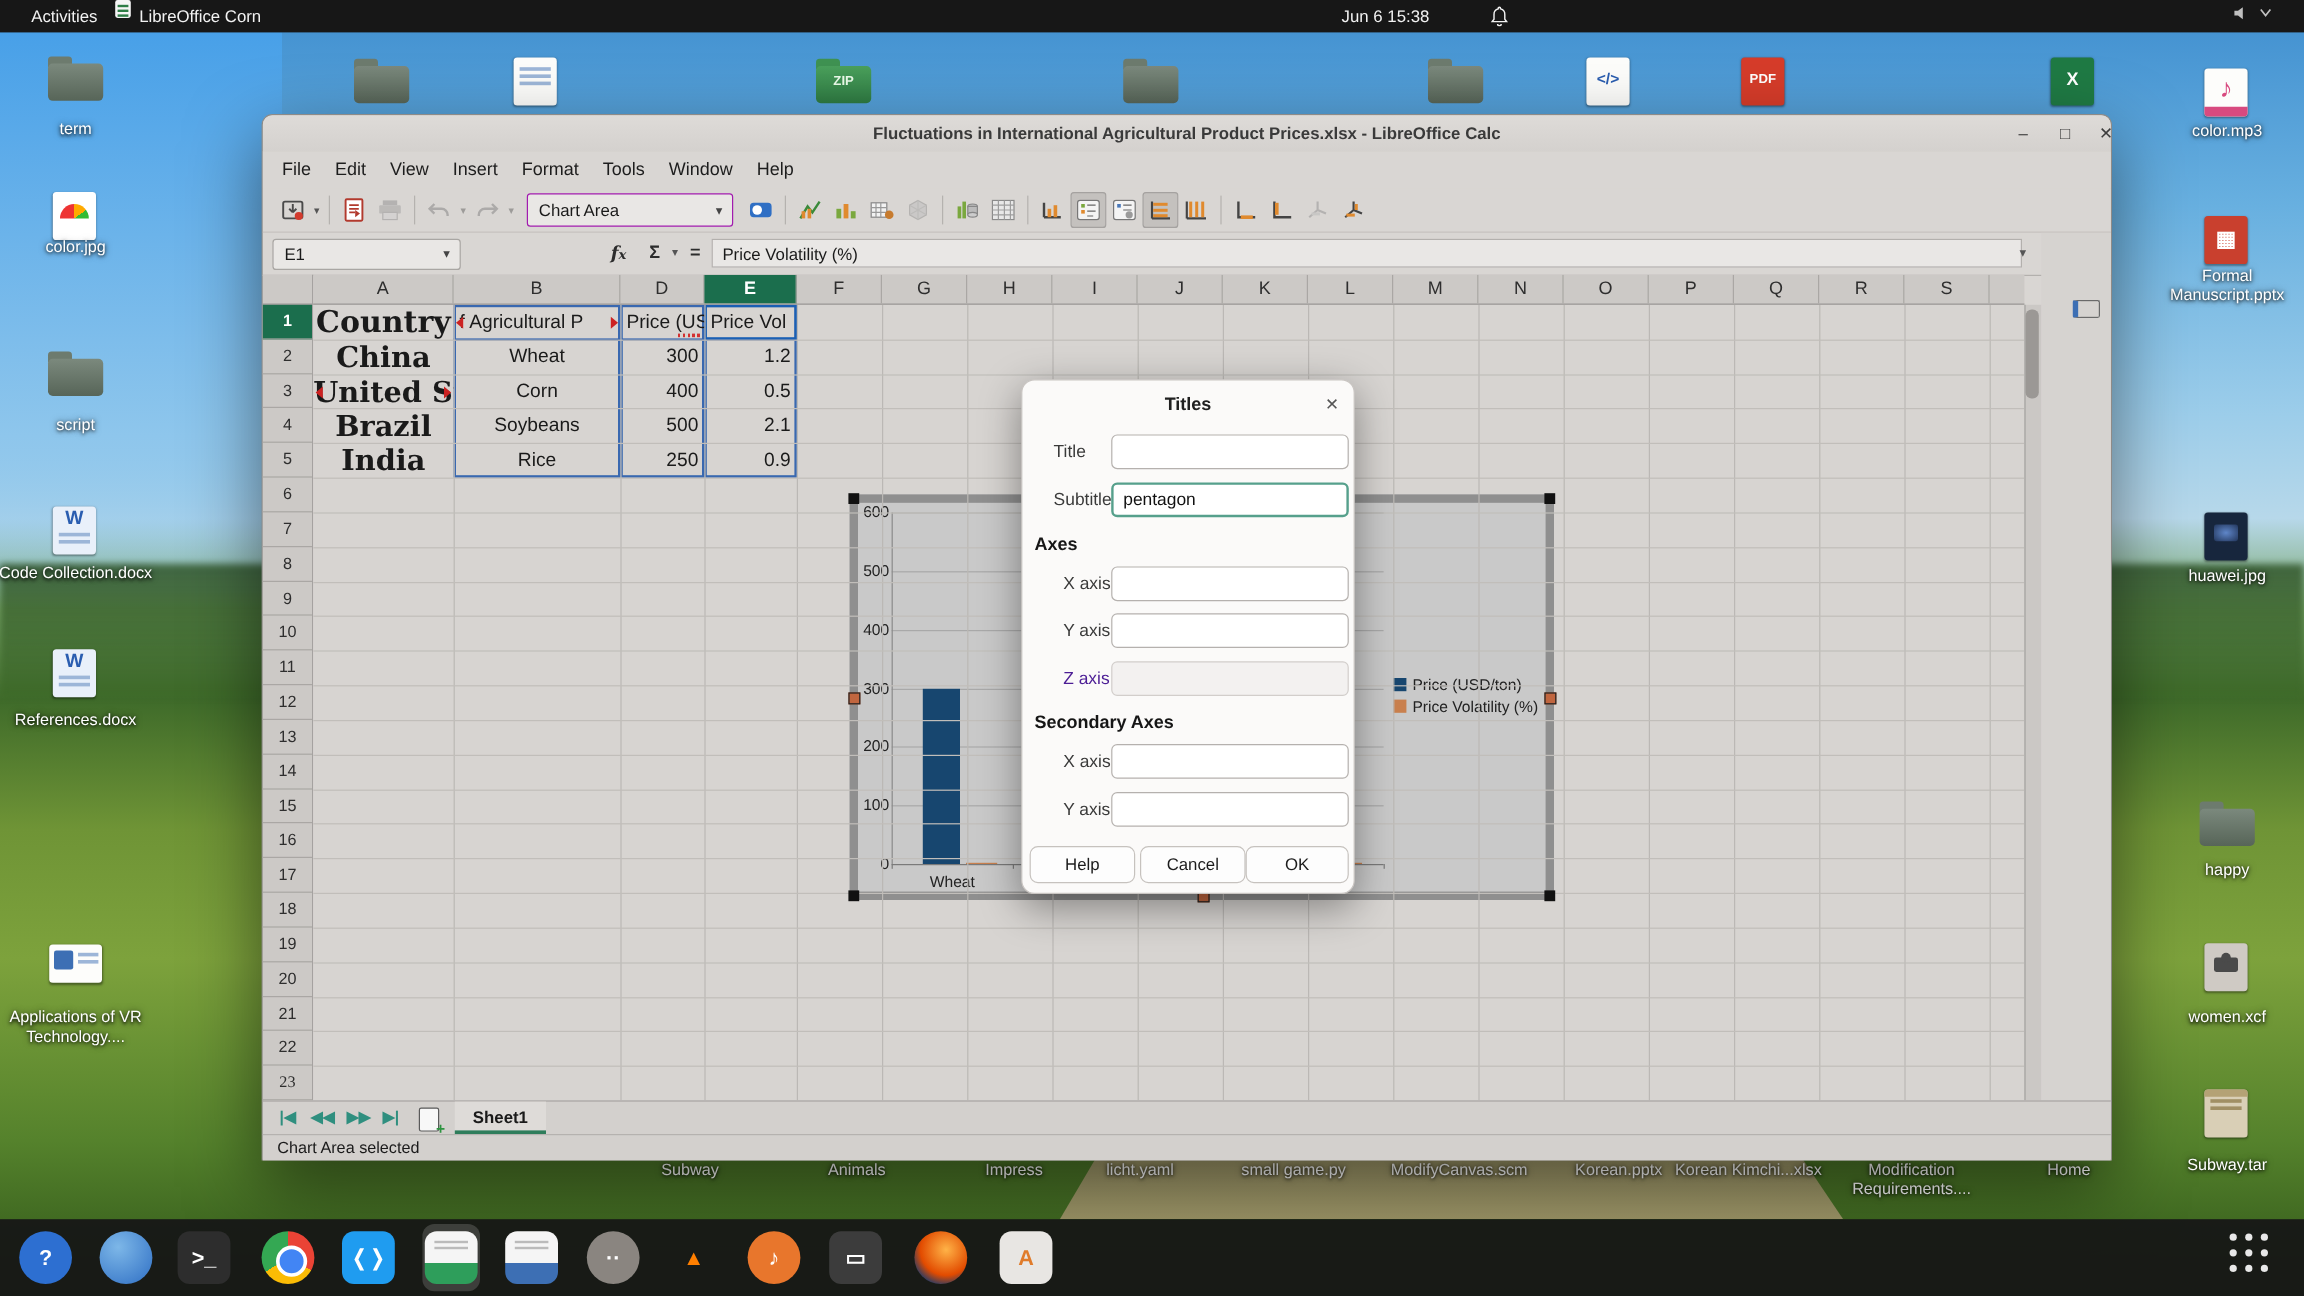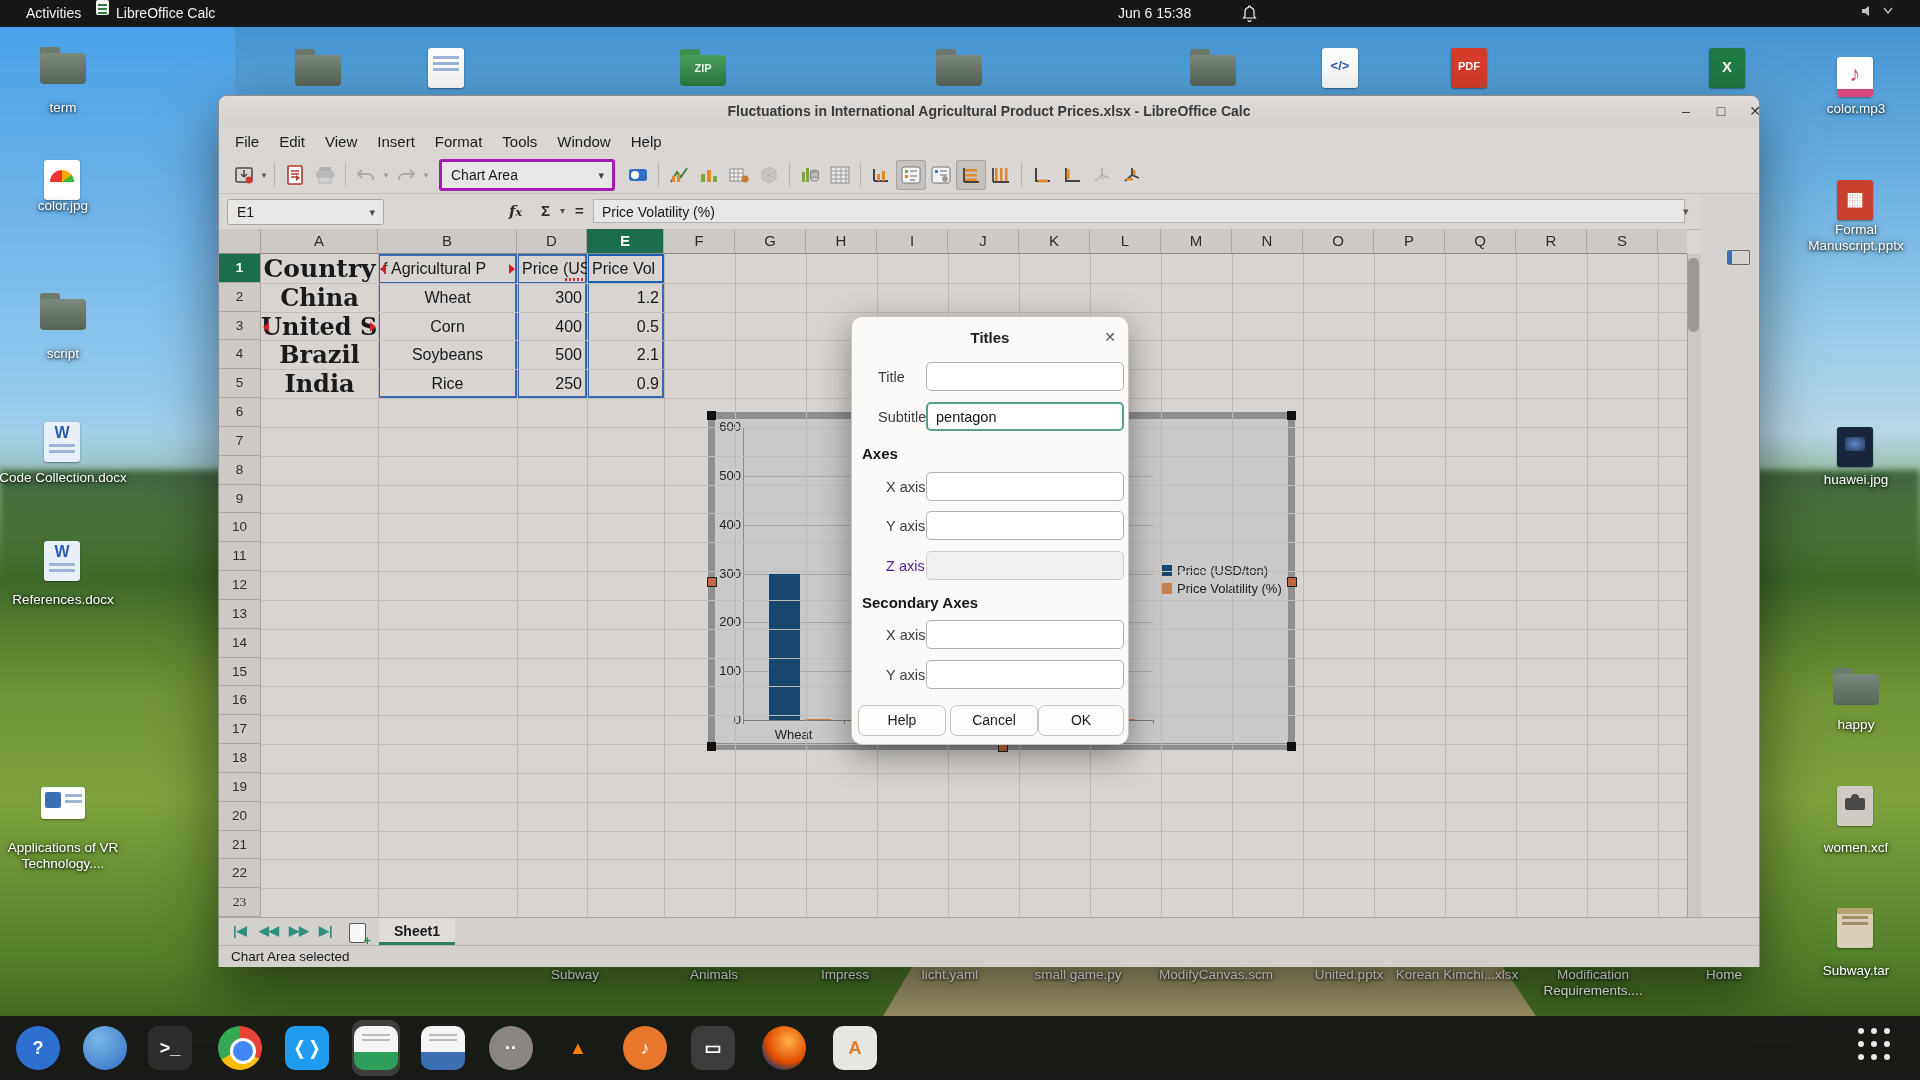--- a/index.html
+++ b/index.html
@@ -51,21 +51,21 @@
   #menubar{left:0;top:30px;width:1540px;height:31px;background:#d9d6d3;}
   .menu-item{position:relative;display:inline-block;line-height:31px;font-size:15px;padding:0 10px;color:#1d1d1d;}
   #menubar-inner{position:absolute;left:6px;top:0;}
   #toolbar{left:0;top:61px;width:1540px;height:37px;background:#d9d6d3;border-bottom:1px solid #c2bfbc;display:flex;align-items:center;padding-left:10px;box-sizing:border-box;}
   .tbtn{width:30px;height:30px;display:flex;align-items:center;justify-content:center;flex:0 0 auto;border-radius:3px;position:relative;}
   .tbtn.pressed{background:#c4c1be;box-shadow:inset 0 0 0 1px #a5a2a0;}
   .tbtn svg{display:block;}
   .tsep{width:1px;height:24px;background:#b5b2af;margin:0 5px;flex:0 0 auto;}
   .tarrow{width:10px;font-size:9px;color:#555;flex:0 0 auto;text-align:center;}
   .dim{opacity:.45;}
-  #obj-select{width:170px;height:26px;background:#e9e7e5;border:3px solid #a21caf;border-radius:3px;margin:0 8px;display:flex;align-items:center;font-size:14px;flex:0 0 auto;}
+  #obj-select{width:170px;height:26px;background:#e9e7e5;border:1px solid #a21caf;border-radius:3px;margin:0 8px;display:flex;align-items:center;font-size:14px;flex:0 0 auto;}
   #obj-select span{flex:1;padding-left:9px;}
   #obj-select b{font-weight:400;color:#444;padding-right:8px;font-size:11px;}
   
   #fbar{left:0;top:98px;width:1540px;height:35px;background:#d9d6d3;border-bottom:1px solid #b3b0ad;}
   #namebox{left:8px;top:5px;width:155px;height:24px;background:#e9e7e5;border:1px solid #a9a6a3;border-radius:3px;font-size:14px;line-height:24px;}
   #namebox span{padding-left:9px;}
   #namebox b{position:absolute;right:8px;font-weight:400;font-size:11px;color:#444;top:0;}
   .fico{position:absolute;top:5px;height:24px;line-height:24px;font-size:15px;color:#2c2c2c;}
   #finput{left:374px;top:5px;width:1092px;height:24px;background:#e9e7e5;border:1px solid #b3b0ad;font-size:14px;line-height:24px;box-sizing:border-box;}
   #finput span{padding-left:8px;}
@@ -138,21 +138,21 @@
       <div id="path"></div>
     </div>
 
   <div class="abs" id="topbar">
     <div class="tb-item" id="activities">Activities</div>
     <div class="tb-item" id="tb-appicon">
         <i style="top:4px"></i>
         <i style="top:8px"></i>
         <i style="top:12px"></i>
       </div>
-    <div class="tb-item" id="tb-app">LibreOffice Calc</div>
+    <div class="tb-item" id="tb-app">LibreOffice Corn</div>
     <div class="tb-item" id="clock">Jun 6 15:38</div>
     <div class="tb-item" id="bell" style="top:4px">
       <svg width="15" height="17" viewBox="0 0 15 17">
           <path d="M7.5 1a1 1 0 011 1v.4A4.6 4.6 0 0112 7v4l1.5 2h-12L3 11V7a4.6 4.6 0 013.5-4.6V2a1 1 0 011-1z" fill="none" stroke="#f2f2f2" stroke-width="1.2"></path>
           <path d="M6 15a1.5 1.5 0 003 0" fill="none" stroke="#f2f2f2" stroke-width="1.2"></path>
         </svg>
     </div>
     <div class="tb-item" id="tb-right">
       <svg width="34" height="14" viewBox="0 0 34 14">
           <path d="M2 5h3l4-3v10L5 9H2z" fill="#ddd"></path>
@@ -309,21 +309,21 @@
         </div>
       </div>
     </div>
   <div id="desk-bottom">
       <div class="desk-label" style="left: 510px; top: 967px;">Subway</div>
       <div class="desk-label" style="left: 649px; top: 967px;">Animals</div>
       <div class="desk-label" style="left: 780px; top: 967px;">Impress</div>
       <div class="desk-label" style="left: 885px; top: 967px;">licht.yaml</div>
       <div class="desk-label" style="left: 1013px; top: 967px;">small game.py</div>
       <div class="desk-label" style="left: 1151px; top: 967px;">ModifyCanvas.scm</div>
-      <div class="desk-label" style="left: 1284px; top: 967px;">United.pptx</div>
+      <div class="desk-label" style="left: 1284px; top: 967px;">Korean.pptx</div>
       <div class="desk-label" style="left: 1392px; top: 967px;">Korean Kimchi...xlsx</div>
       <div class="desk-label" style="left: 1528px; top: 967px;">Modification Requirements....</div>
       <div class="desk-label" style="left: 1659px; top: 967px;">Home</div>
     </div>
 
   <div class="abs" id="win">
     <div class="abs" id="titlebar">
       <div class="abs" id="wtitle">Fluctuations in International Agricultural Product Prices.xlsx - LibreOffice Calc</div>
       <div class="winbtn" style="left:1452px">–</div>
       <div class="winbtn" style="left:1487px">□</div>

